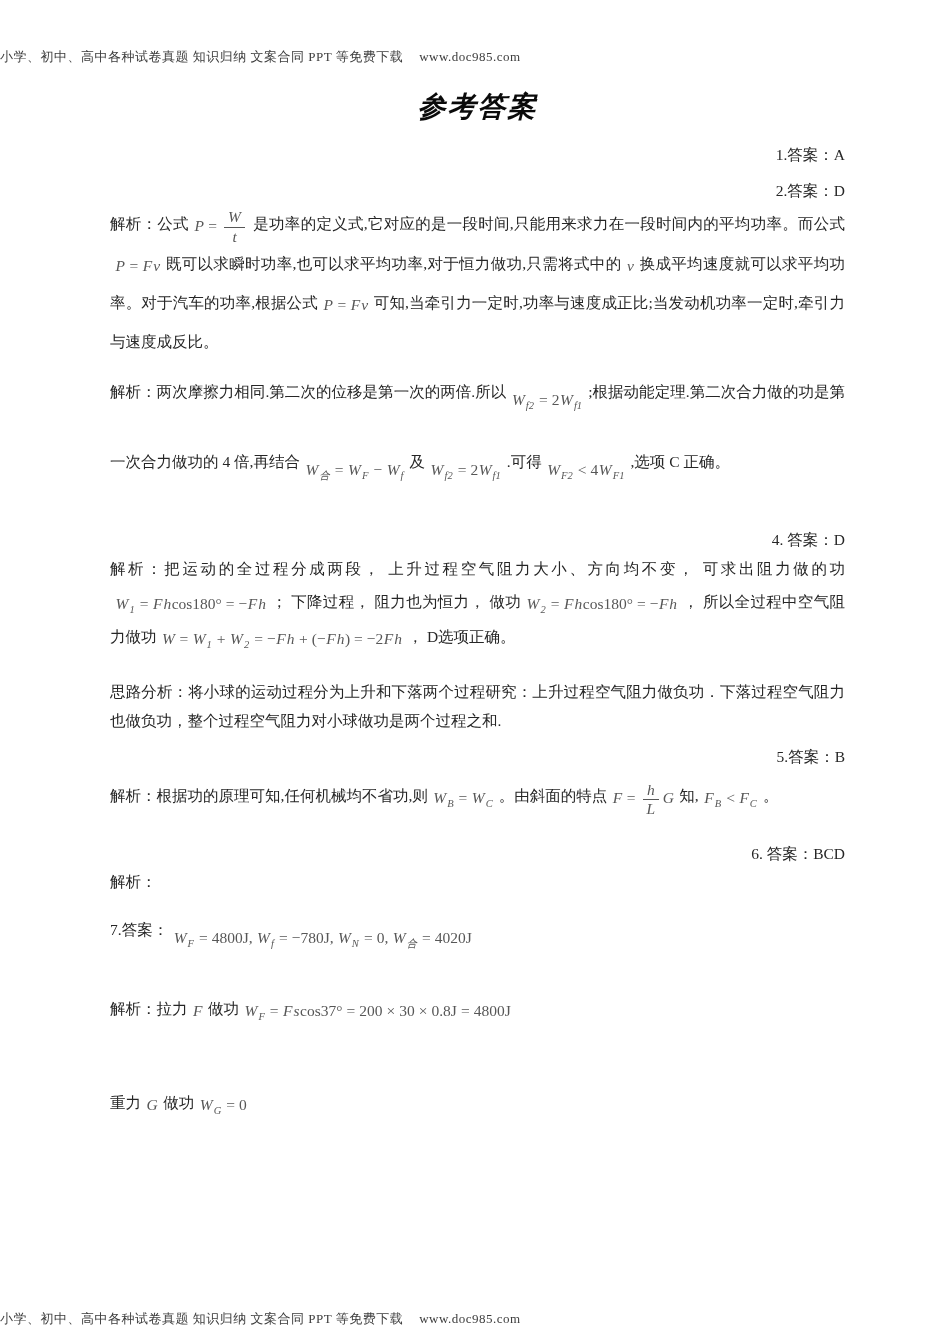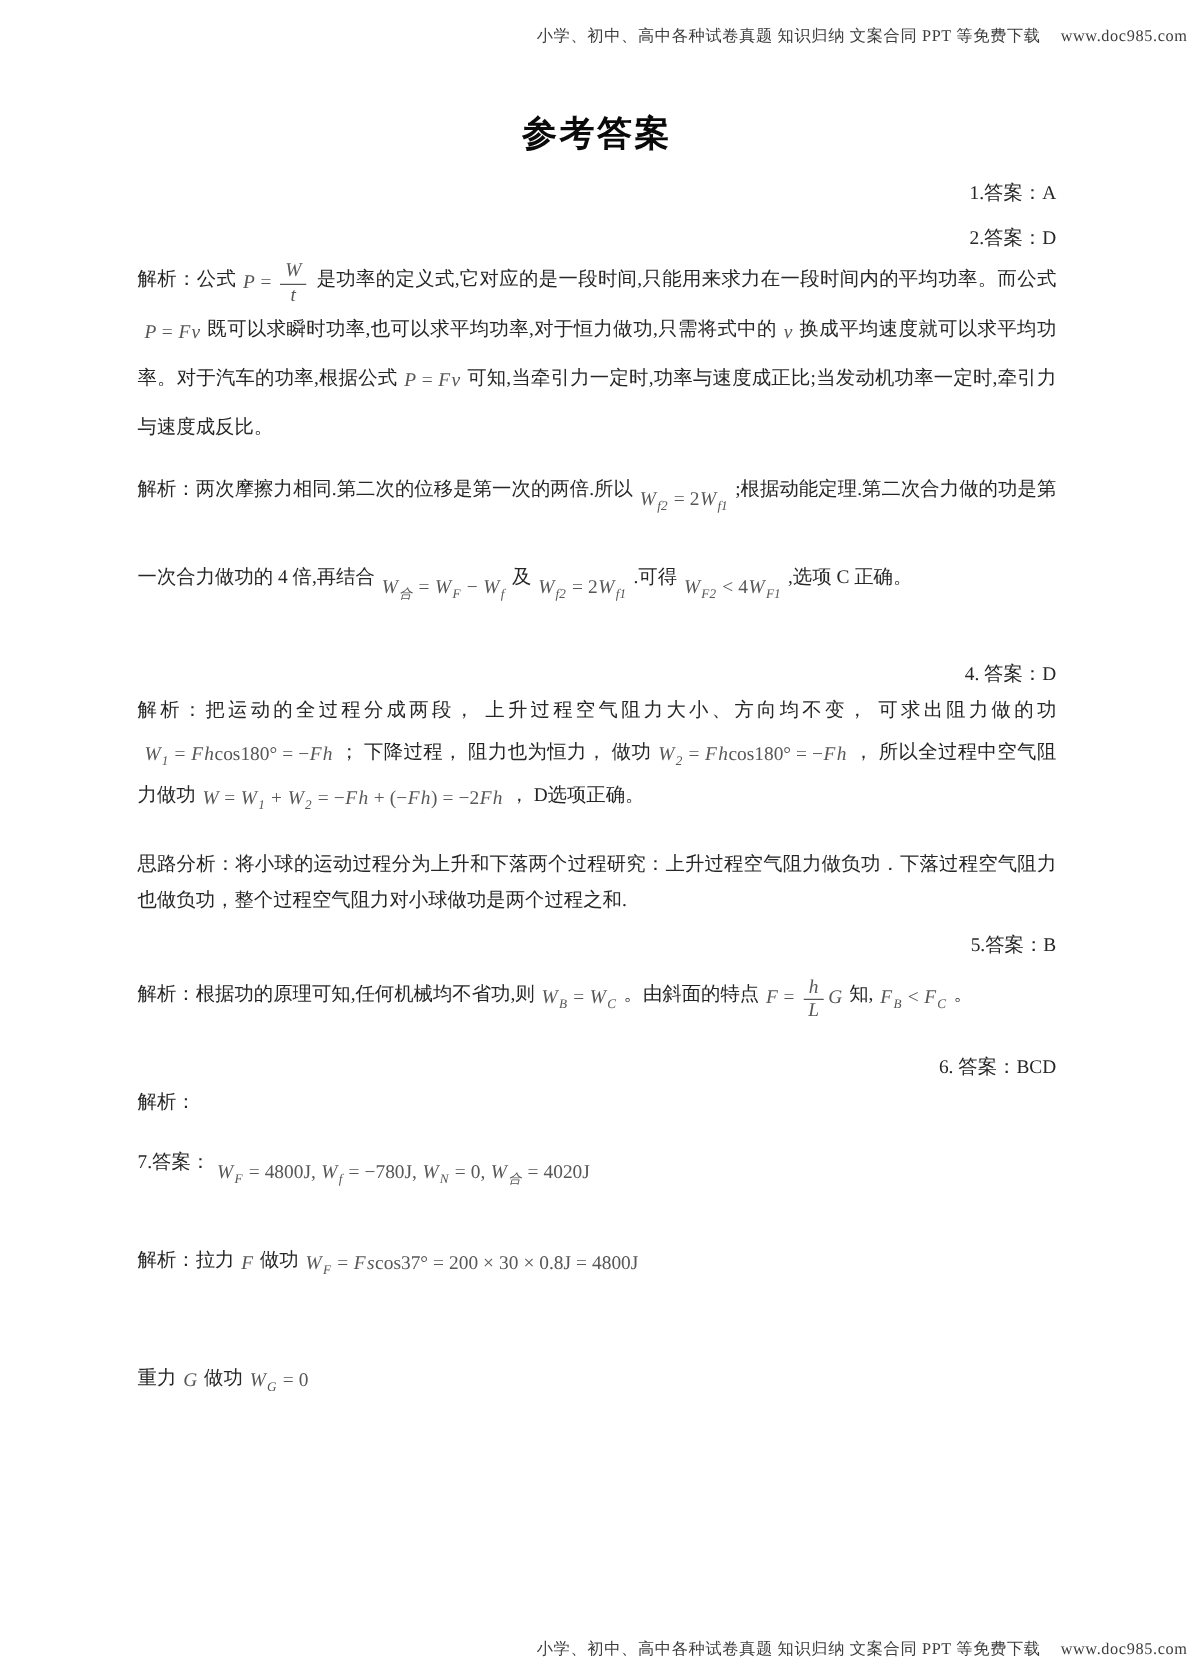--- a/index.html
+++ b/index.html
@@ -3,30 +3,30 @@
 <meta charset="utf-8">
 <style>
   * { box-sizing: border-box; }
   html, body { margin: 0; padding: 0; background: #ffffff; }
   .page {
     width: 950px; height: 1344px; position: relative; overflow: hidden;
     background: #ffffff; color: #262626;
     font-family: "Liberation Serif", "DejaVu Serif", serif;
   }
   .watermark {
-    position: absolute; left: 0; right: 0; text-align: right;
-    font-size: 13px; color: #3d3d3d; letter-spacing: 0.5px;
+    position: absolute; left: 0; right: 0; text-align: left;
+    font-size: 13px; color: #3d3d3d; letter-spacing: 0.5px; margin-top: 28px;
   }
   .watermark.top { top: 20px; }
   .watermark.bottom { bottom: 16px; }
   .watermark .url { margin-left: 16px; }
   .content { padding: 88px 105px 0 110px; }
   .title {
     margin: 0 0 16px; text-align: center;
-    font-size: 28px; font-weight: 700; color: #0a0a0a; letter-spacing: 2px;
+    font-size: 28px; font-weight: 700; color: #0a0a0a; letter-spacing: 2px; font-style: italic;
   }
   p { margin: 0; font-size: 15.5px; color: #262626; text-align: right; }
   .para { text-align: justify; }
   .answer { line-height: 1.7; }
   .lh-24 { line-height: 2.4; }
   .lh-22 { line-height: 2.3; }
   .lh-21 { line-height: 2.12; }
   .lh-20 { line-height: 2.0; }
   .lh-18 { line-height: 1.85; }
   .lh-40 { line-height: 4.0; }

